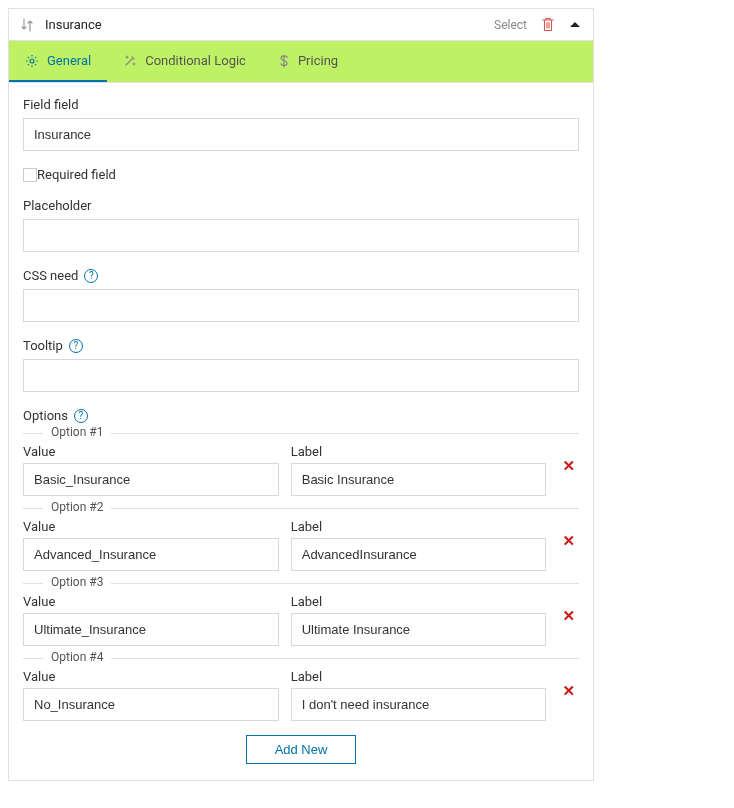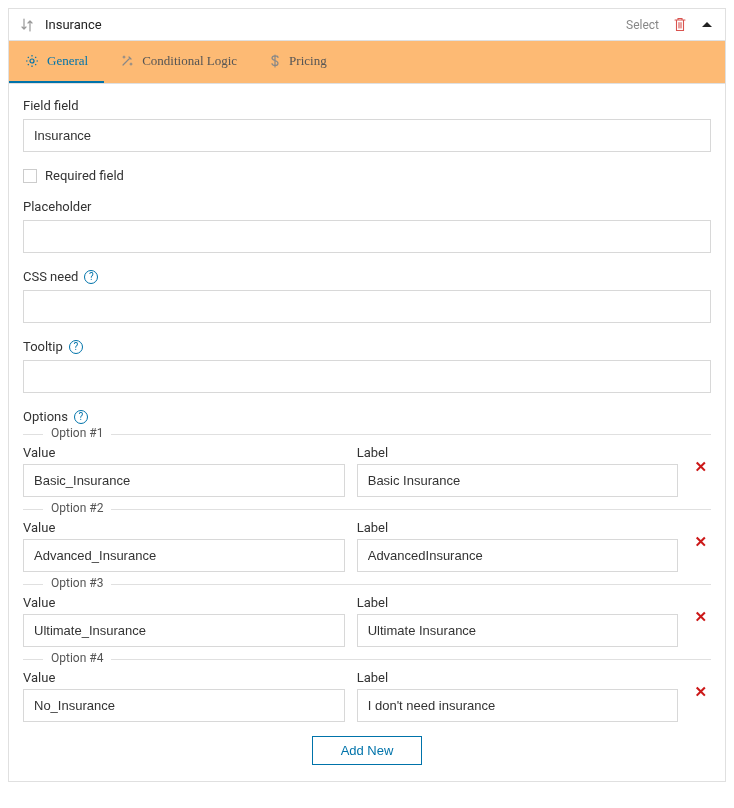--- a/index.html
+++ b/index.html
@@ -1,33 +1,33 @@
 <!DOCTYPE html>
 <html><head>
 <meta charset="utf-8">
 <style>
 * { box-sizing: border-box; margin: 0; padding: 0; }
 body { font-family: -apple-system, BlinkMacSystemFont, "Segoe UI", Roboto, Arial, sans-serif; font-size: 13px; color: #333; background: #fff; padding: 8px; }
-.panel { border: 1px solid #e0e0e0; width: 718px; }
+.panel { border: 1px solid #e0e0e0; width: 586px; }
 .header { display: flex; align-items: center; padding: 8px 12px; }
 .drag-icon { color: #999; margin-right: 12px; font-size: 14px; }
 .header-title { flex: 1; font-size: 13px; color: #222; }
 .select-text { color: #888; font-size: 12px; margin-right: 14px; }
 .trash-icon { color: #d9534f; margin-right: 14px; cursor: pointer; }
 .collapse-icon { color: #222; cursor: pointer; }
-.tabs { display: flex; background: #fdba74; border-top: 1px solid #e0e0e0; border-bottom: 1px solid #e0e0e0; font-family: Liberation Serif, serif; }
+.tabs { display: flex; background: #bef264; border-top: 1px solid #e0e0e0; border-bottom: 1px solid #e0e0e0; }
 .tab { display: flex; align-items: center; gap: 8px; padding: 12px 16px; font-size: 13px; color: #555; cursor: pointer; border-bottom: 2px solid transparent; }
 .tab.active { color: #0073aa; border-bottom-color: #0073aa; }
 .tab-icon { color: #888; font-size: 13px; }
 .tab.active .tab-icon { color: #0073aa; }
 .body { padding: 14px 14px 16px 14px; }
 .field-group { margin-bottom: 16px; }
 .field-label { font-size: 13px; color: #333; margin-bottom: 6px; display: flex; align-items: center; gap: 6px; }
 .text-input { width: 100%; border: 1px solid #d8d8d8; padding: 8px 10px; font-size: 13px; color: #333; background: #fff; }
-.checkbox-row { display: flex; align-items: center; gap: 8px; margin-bottom: 16px; }
+.checkbox-row { display: flex; align-items: center; margin-bottom: 16px; }
 .checkbox { width: 14px; height: 14px; border: 1px solid #ccc; background: #fff; cursor: pointer; }
 .help-icon { display: inline-flex; align-items: center; justify-content: center; width: 14px; height: 14px; border: 1px solid #0073aa; border-radius: 50%; color: #0073aa; font-size: 10px; line-height: 1; cursor: pointer; }
 .option-block { position: relative; margin-bottom: 12px; }
 .option-legend-line { border-top: 1px solid #e0e0e0; position: relative; margin: 8px 0 10px 0; }
 .option-legend { position: absolute; top: -9px; left: 20px; background: #fff; padding: 0 8px; font-size: 12px; color: #555; }
 .option-row { display: flex; align-items: center; gap: 12px; }
 .option-col { flex: 1; }
 .option-col .field-label { margin-bottom: 4px; }
 .delete-x { color: #cc1818; font-weight: bold; font-size: 15px; cursor: pointer; padding: 0 4px 8px 4px; }
 .add-new-wrap { text-align: center; margin-top: 14px; }

